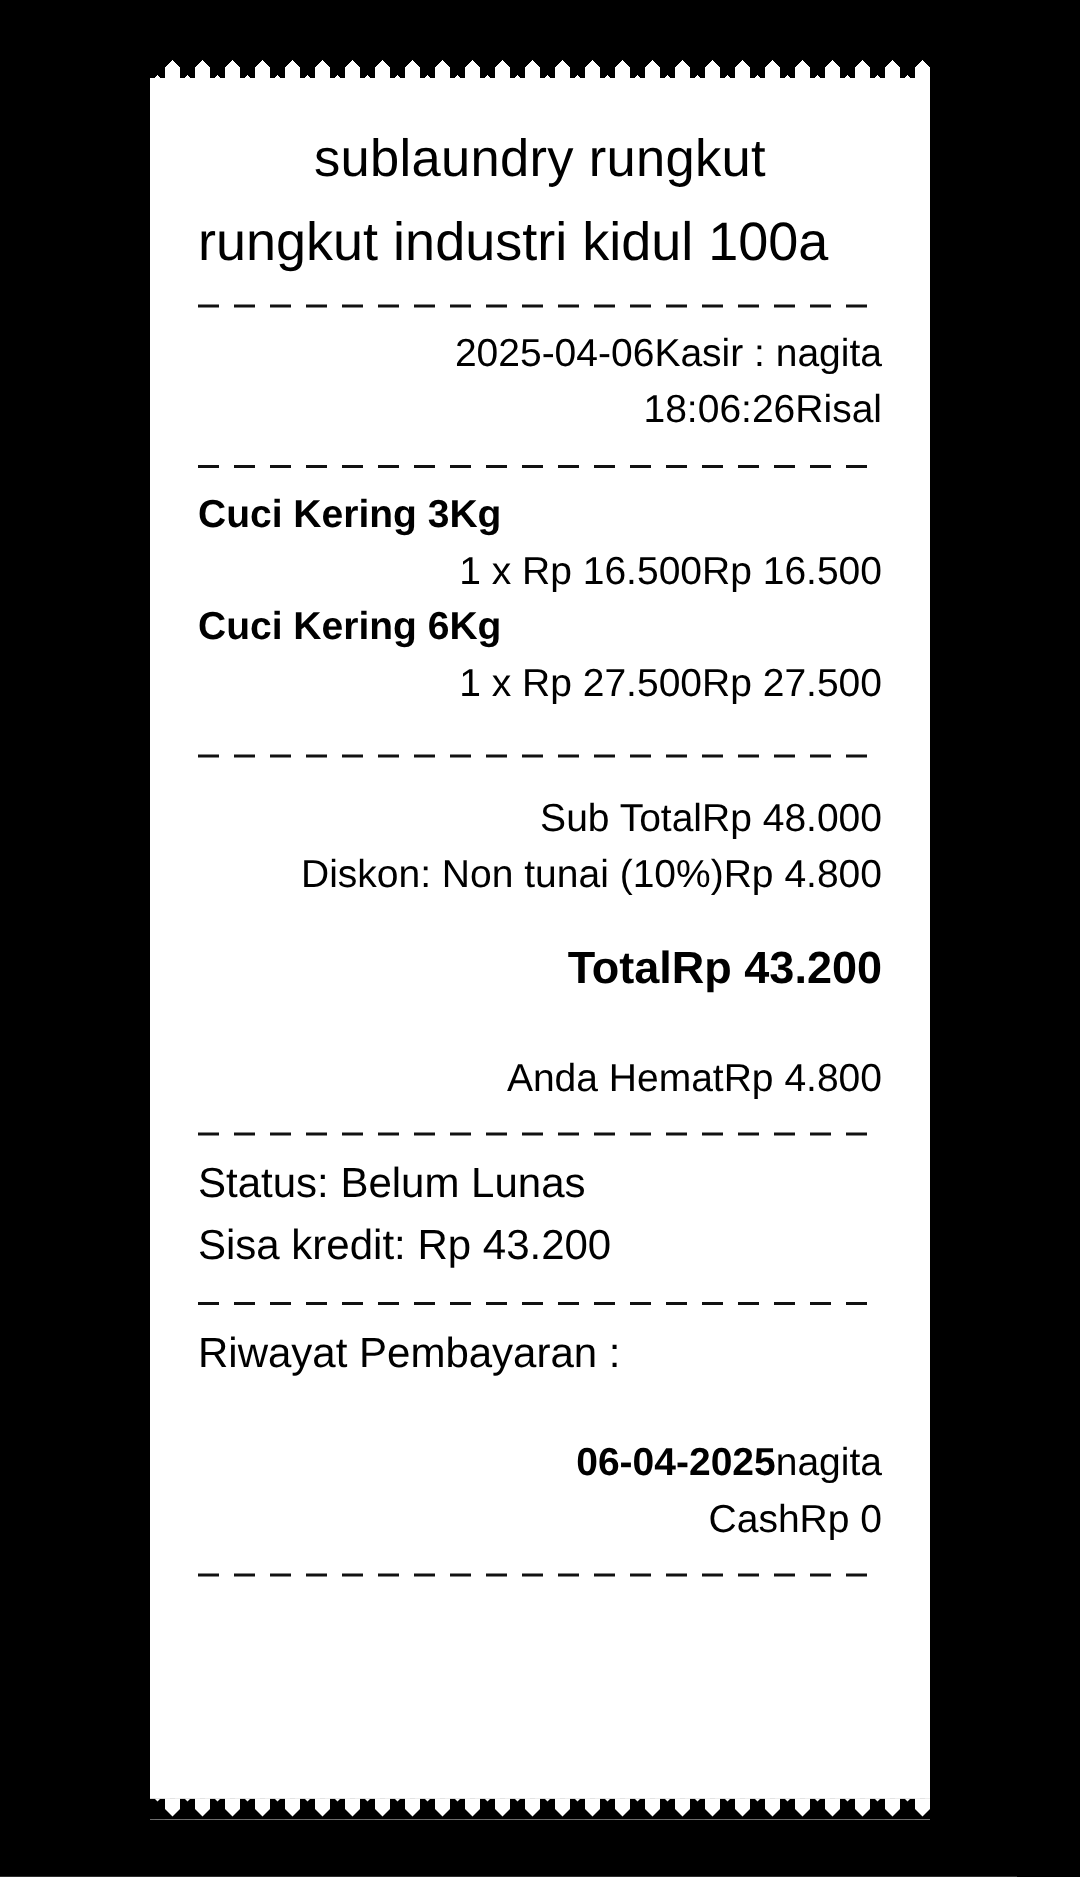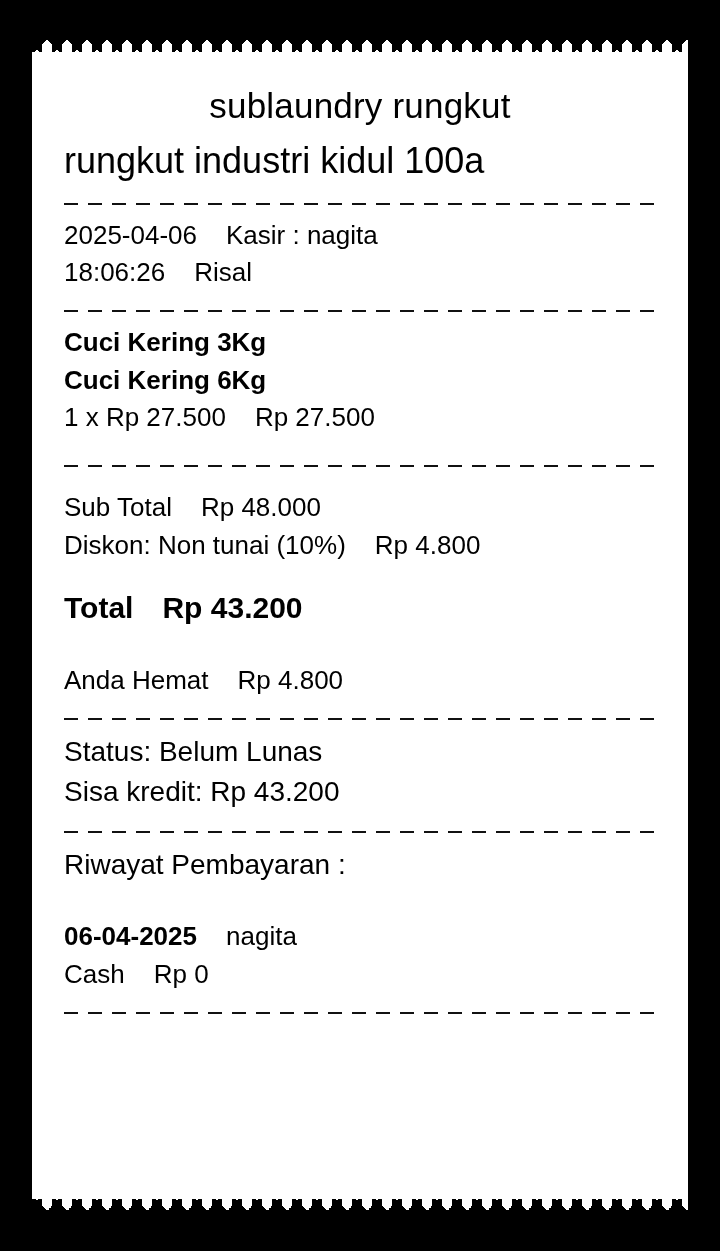--- a/index.html
+++ b/index.html
@@ -18,21 +18,21 @@
     width: 720px;
     height: 1251px;
     background: #000000;
     box-sizing: border-box;
     display: flex;
     align-items: center;
     justify-content: center;
   }
   .receipt {
     position: relative;
-    width: 656px;
+    width: 520px;
     height: 1175px;
     background: #ffffff;
     color: #000000;
     box-sizing: border-box;
     padding: 28px 32px 20px 32px;
   }
   
   .zigzag {
     position: absolute;
     left: 0;
@@ -91,25 +91,24 @@
     height: 2px;
     margin: 18px 0 12px 0;
     background-image: linear-gradient(to right, #111 0 14px, transparent 14px 24px);
     background-size: 24px 3px;
     background-repeat: repeat-x;
     background-position: 0 center;
   }
 
   .row {
     display: flex;
-    justify-content: flex-start;
+    justify-content: flex-end;
     align-items: baseline;
     font-size: 26px;
     line-height: 1.45;
-    gap: 29px;
   }
   .row .left { text-align: left; }
   .row .right { text-align: right; }
 
   .meta-row .left,
   .meta-row .right { font-size: 26px; }
 
   .item-title {
     font-size: 26px;
     font-weight: bold;
@@ -156,20 +155,24 @@
     <div class="row meta-row">
       <span class="left">18:06:26</span>
       <span class="right">Risal</span>
     </div>
 
     <div class="divider"></div>
 
     <div>
       <div>
         <div class="item-title">Cuci Kering 3Kg</div>
+        <div class="row">
+          <span class="left">1 x Rp 16.500</span>
+          <span class="right">Rp 16.500</span>
+        </div>
       </div>
       <div>
         <div class="item-title">Cuci Kering 6Kg</div>
         <div class="row">
           <span class="left">1 x Rp 27.500</span>
           <span class="right">Rp 27.500</span>
         </div>
       </div>
     </div>
 

